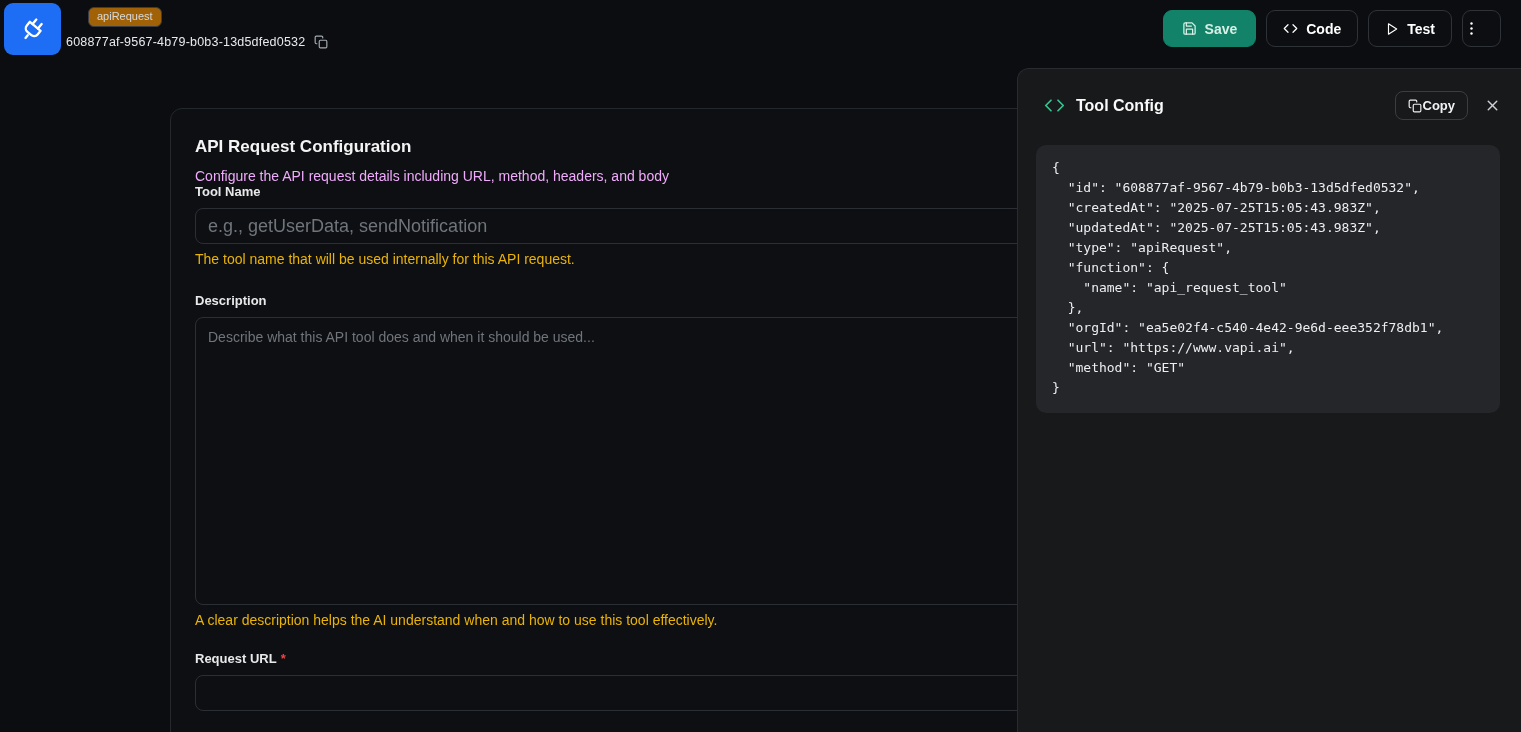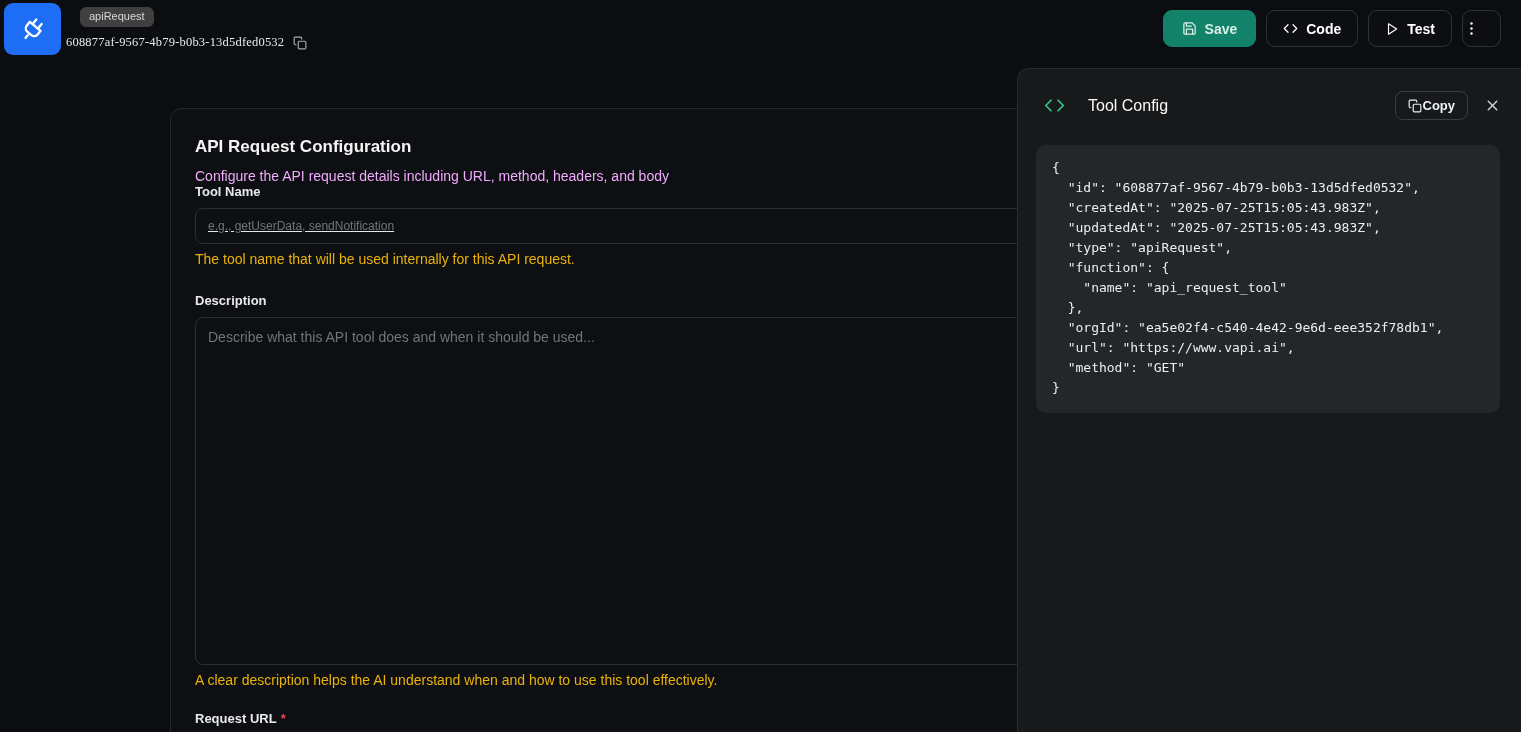--- a/index.html
+++ b/index.html
@@ -4,32 +4,32 @@
 <style>
   * { margin:0; padding:0; box-sizing:border-box; }
   html, body { width:1521px; height:732px; }
   body {
     background:#0b0d10;
     font-family:"Liberation Sans","DejaVu Sans",sans-serif;
     color:#e5e7eb;
     overflow:hidden;
     position:relative;
   }
-  .mono { font-family:Liberation Serif, serif; }
+  .mono { font-family:Liberation Sans, sans-serif; }
 
   
   .logo {
     position:absolute; left:4px; top:3px; width:57px; height:52px;
     background:#1e6ef5; border-radius:9px;
     display:flex; align-items:center; justify-content:center;
   }
   .logo svg { transform:rotate(40deg); }
   .badge {
-    position:absolute; left:80px; top:7px;
-    background:#404040; border:1px solid #3a3e44; color:#d6d9dc;
+    position:absolute; left:88px; top:7px;
+    background:#a16207; border:1px solid #3a3e44; color:#d6d9dc;
     font-size:11px; line-height:1; padding:3px 8px 4px; border-radius:6px;
     display:inline-block;
   }
   .id-row {
     position:absolute; left:66px; top:35px;
     display:flex; align-items:center; gap:9px;
     font-size:12.5px; color:#e8eaed; letter-spacing:0.2px;
   }
   .id-row .copy-sm { color:#a6abb2; display:flex; cursor:pointer; }
 
@@ -55,45 +55,45 @@
   .form-title { font-size:17px; font-weight:700; color:#f4f4f5; }
   .form-subtitle { margin-top:11px; font-size:14px; color:#f0abfc; }
   .field-label { font-size:13px; font-weight:700; color:#e8e9ea; }
   .mt-toolname { }
   .mt-desc { margin-top:26px; }
   .mt-url { margin-top:23px; }
   .required-mark { color:#ef4444; font-weight:700; margin-left:4px; }
   .text-input {
     margin-top:9px; width:100%; height:36px;
     background:transparent; border:1px solid #2b2f35; border-radius:8px;
-    padding:0 12px; font-size:12px; color:#e5e7eb; outline:none;
-    font-family:inherit; display:block;text-decoration:underline;
+    padding:0 12px; font-size:18px; color:#e5e7eb; outline:none;
+    font-family:inherit; display:block;
   }
   .text-area {
-    margin-top:9px; width:100%; height:348px; resize:none;
+    margin-top:9px; width:100%; height:288px; resize:none;
     background:transparent; border:1px solid #2b2f35; border-radius:8px;
     padding:11px 12px; font-size:14px; color:#e5e7eb; outline:none;
     font-family:inherit; display:block;
   }
   .text-input::placeholder, .text-area::placeholder { color:#70757c; }
   .helper { margin-top:7px; font-size:14px; color:#eab308; }
 
   
   .tool-config {
     position:absolute; left:1017px; top:68px; width:504px; height:664px;
     background:#17191b;
     border-left:1px solid #282b2f; border-top:1px solid #282b2f;
     border-top-left-radius:12px;
   }
   .tc-header {
     display:flex; align-items:center;
     padding:22px 20px 0 26px;
   }
   .tc-icon { color:#33c78f; display:flex; }
-  .tc-title { margin-left:23px; font-size:16px; font-weight:400; color:#fafafa; }
+  .tc-title { margin-left:11px; font-size:16px; font-weight:700; color:#fafafa; }
   .tc-copy-btn {
     margin-left:auto; display:inline-flex; align-items:center; gap:1px;
     background:transparent; border:1px solid #3a3e43; color:#f1f2f3;
     border-radius:8px; padding:6px 12px; font-size:13px; font-weight:600;
     font-family:inherit; cursor:pointer;
   }
   .tc-close { margin-left:16px; color:#cfd2d5; display:flex; cursor:pointer; }
   .code-block {
     margin:25px 21px 0 18px;
     background:#242629; border-radius:10px;

